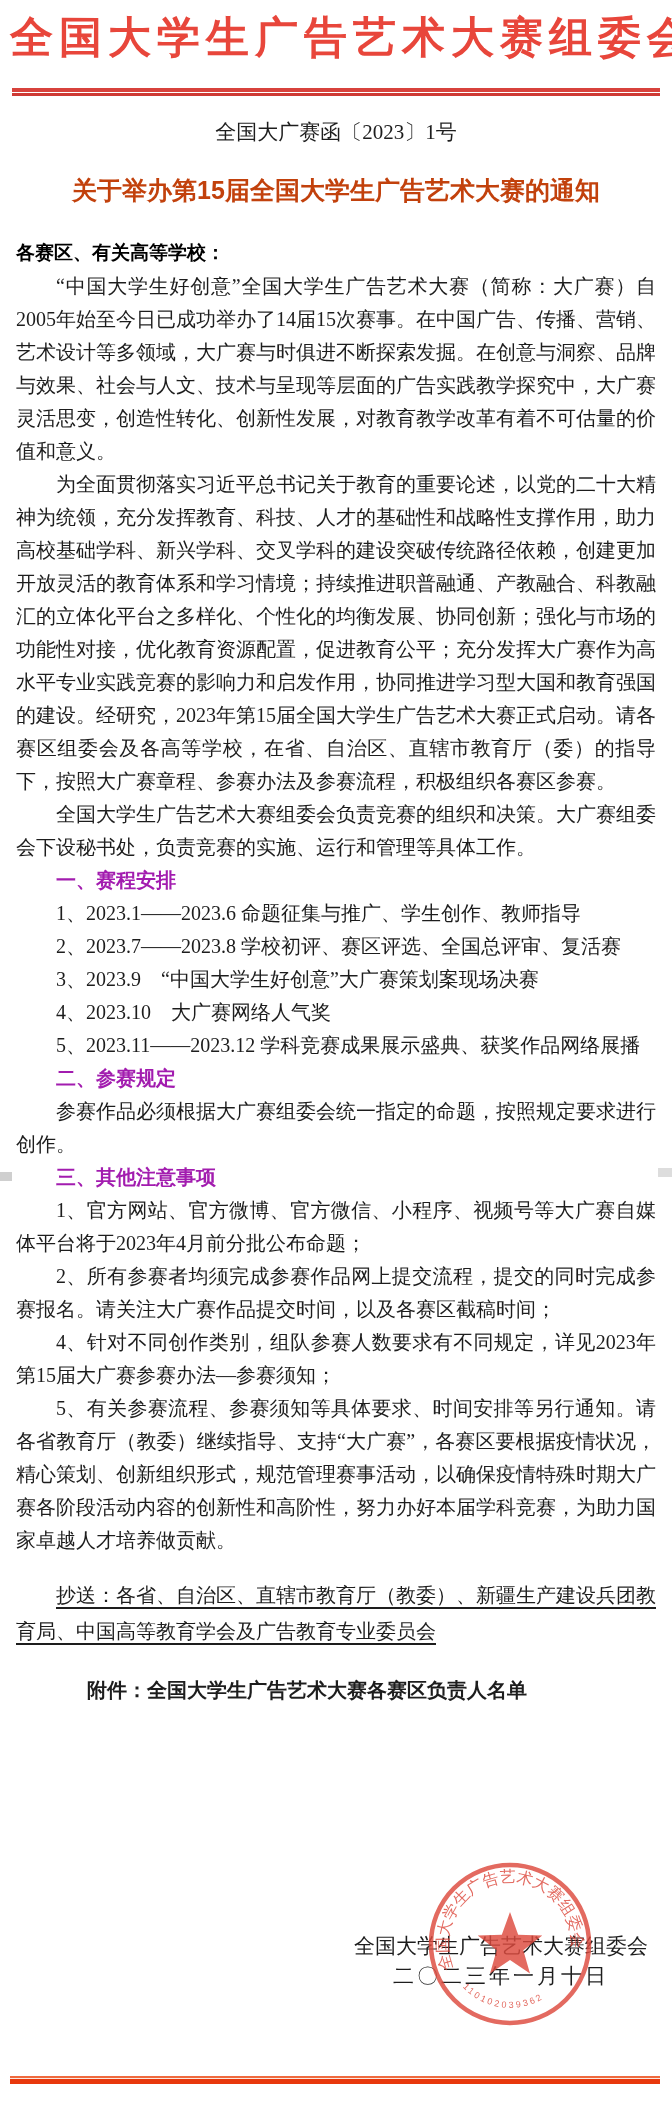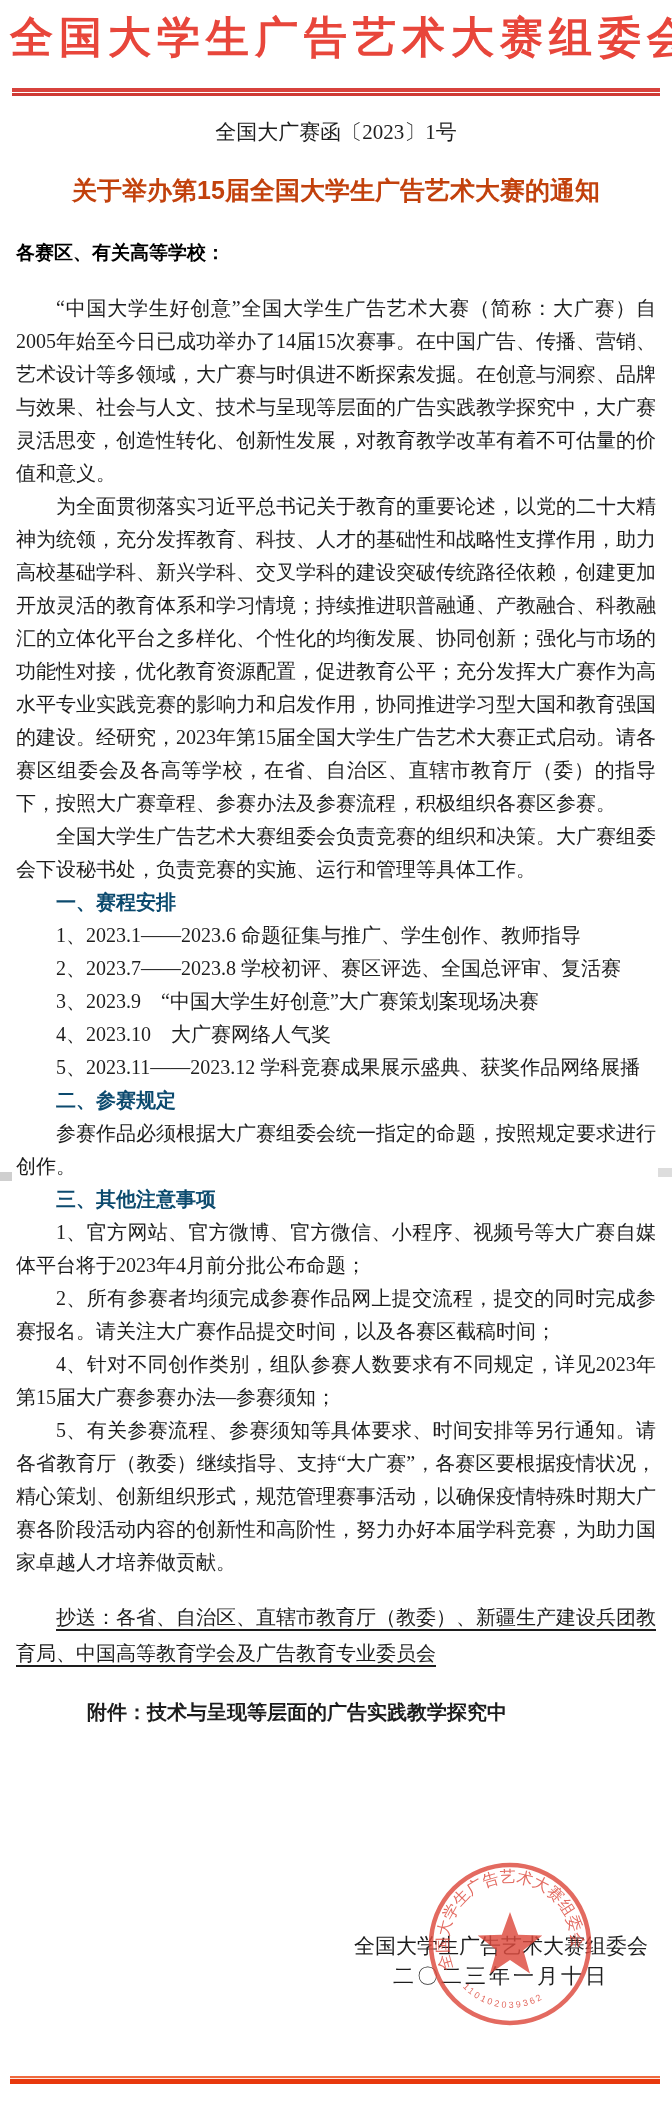--- a/index.html
+++ b/index.html
@@ -48,36 +48,36 @@
   }
   .salutation{
     margin:30px 16px 0;
     font-family:"Liberation Sans", sans-serif;
     font-weight:bold;
     font-size:19px;
     line-height:30px;
     color:#000;
   }
   
-  .body-block{margin-top:24px;}
+  .body-block{margin-top:2px;}
   .para{
     margin:0 16px;
     font-size:20px;
     line-height:33px;
     text-align:justify;
     text-indent:2em;
   }
   .sec-heading{
     margin:0 16px;
     font-family:"Liberation Sans", sans-serif;
     font-weight:bold;
     font-size:20px;
     line-height:33px;
     text-indent:2em;
-    color:#0c4a6e;
+    color:#a21caf;
   }
   .cc-line{
     margin:20px 16px 0;
     font-size:20px;
     line-height:36px;
     text-align:justify;
     text-indent:2em;
     text-decoration:underline;
     text-underline-offset:5px;
   }
@@ -165,21 +165,21 @@
 
     <p class="sec-heading">三、其他注意事项</p>
     <p class="para">1、官方网站、官方微博、官方微信、小程序、视频号等大广赛自媒体平台将于2023年4月前分批公布命题；</p>
     <p class="para">2、所有参赛者均须完成参赛作品网上提交流程，提交的同时完成参赛报名。请关注大广赛作品提交时间，以及各赛区截稿时间；</p>
     <p class="para">4、针对不同创作类别，组队参赛人数要求有不同规定，详见2023年第15届大广赛参赛办法—参赛须知；</p>
     <p class="para">5、有关参赛流程、参赛须知等具体要求、时间安排等另行通知。请各省教育厅（教委）继续指导、支持“大广赛”，各赛区要根据疫情状况，精心策划、创新组织形式，规范管理赛事活动，以确保疫情特殊时期大广赛各阶段活动内容的创新性和高阶性，努力办好本届学科竞赛，为助力国家卓越人才培养做贡献。</p>
   </div>
 
   <p class="cc-line">抄送：各省、自治区、直辖市教育厅（教委）、新疆生产建设兵团教育局、中国高等教育学会及广告教育专业委员会</p>
 
-  <p class="attachment"><span class="att-label">附件：</span><span class="att-text">技术与呈现等层面的广告实践教学探究中</span></p>
+  <p class="attachment"><span class="att-label">附件：</span><span class="att-text">全国大学生广告艺术大赛各赛区负责人名单</span></p>
 
   <div class="signature">
     <div class="sig-org">全国大学生广告艺术大赛组委会</div>
     <div class="sig-date">二〇二三年一月十日</div>
   </div>
 
   <svg class="seal" viewBox="0 0 172 172" xmlns="http://www.w3.org/2000/svg">
     <circle cx="86" cy="86" r="79" fill="none" stroke="#dd4a3e" stroke-width="4.5"></circle>
     <polygon points="86,54 94.2,76.7 118.3,77.5 99.3,92.3 106,115.5 86,102 66,115.5 72.7,92.3 53.7,77.5 77.8,76.7" fill="#dd4a3e"></polygon>
     <defs>

